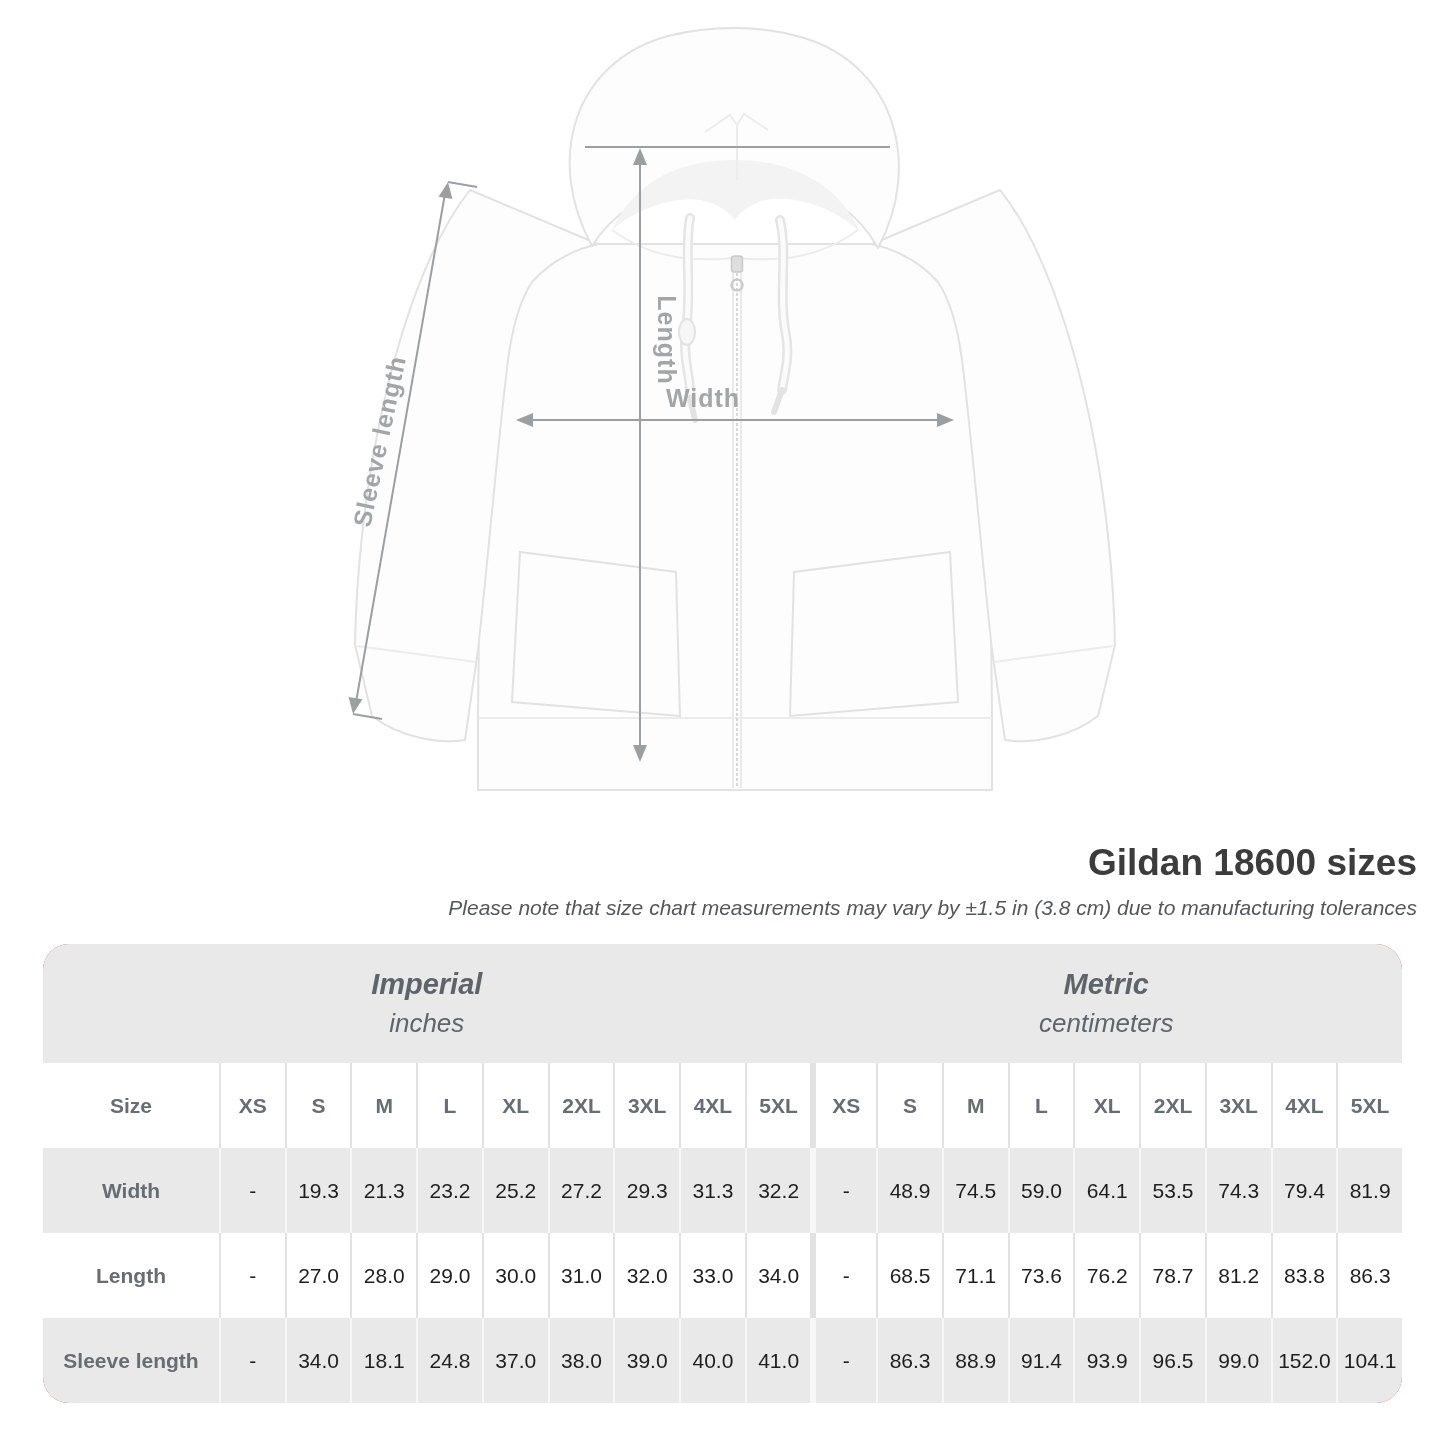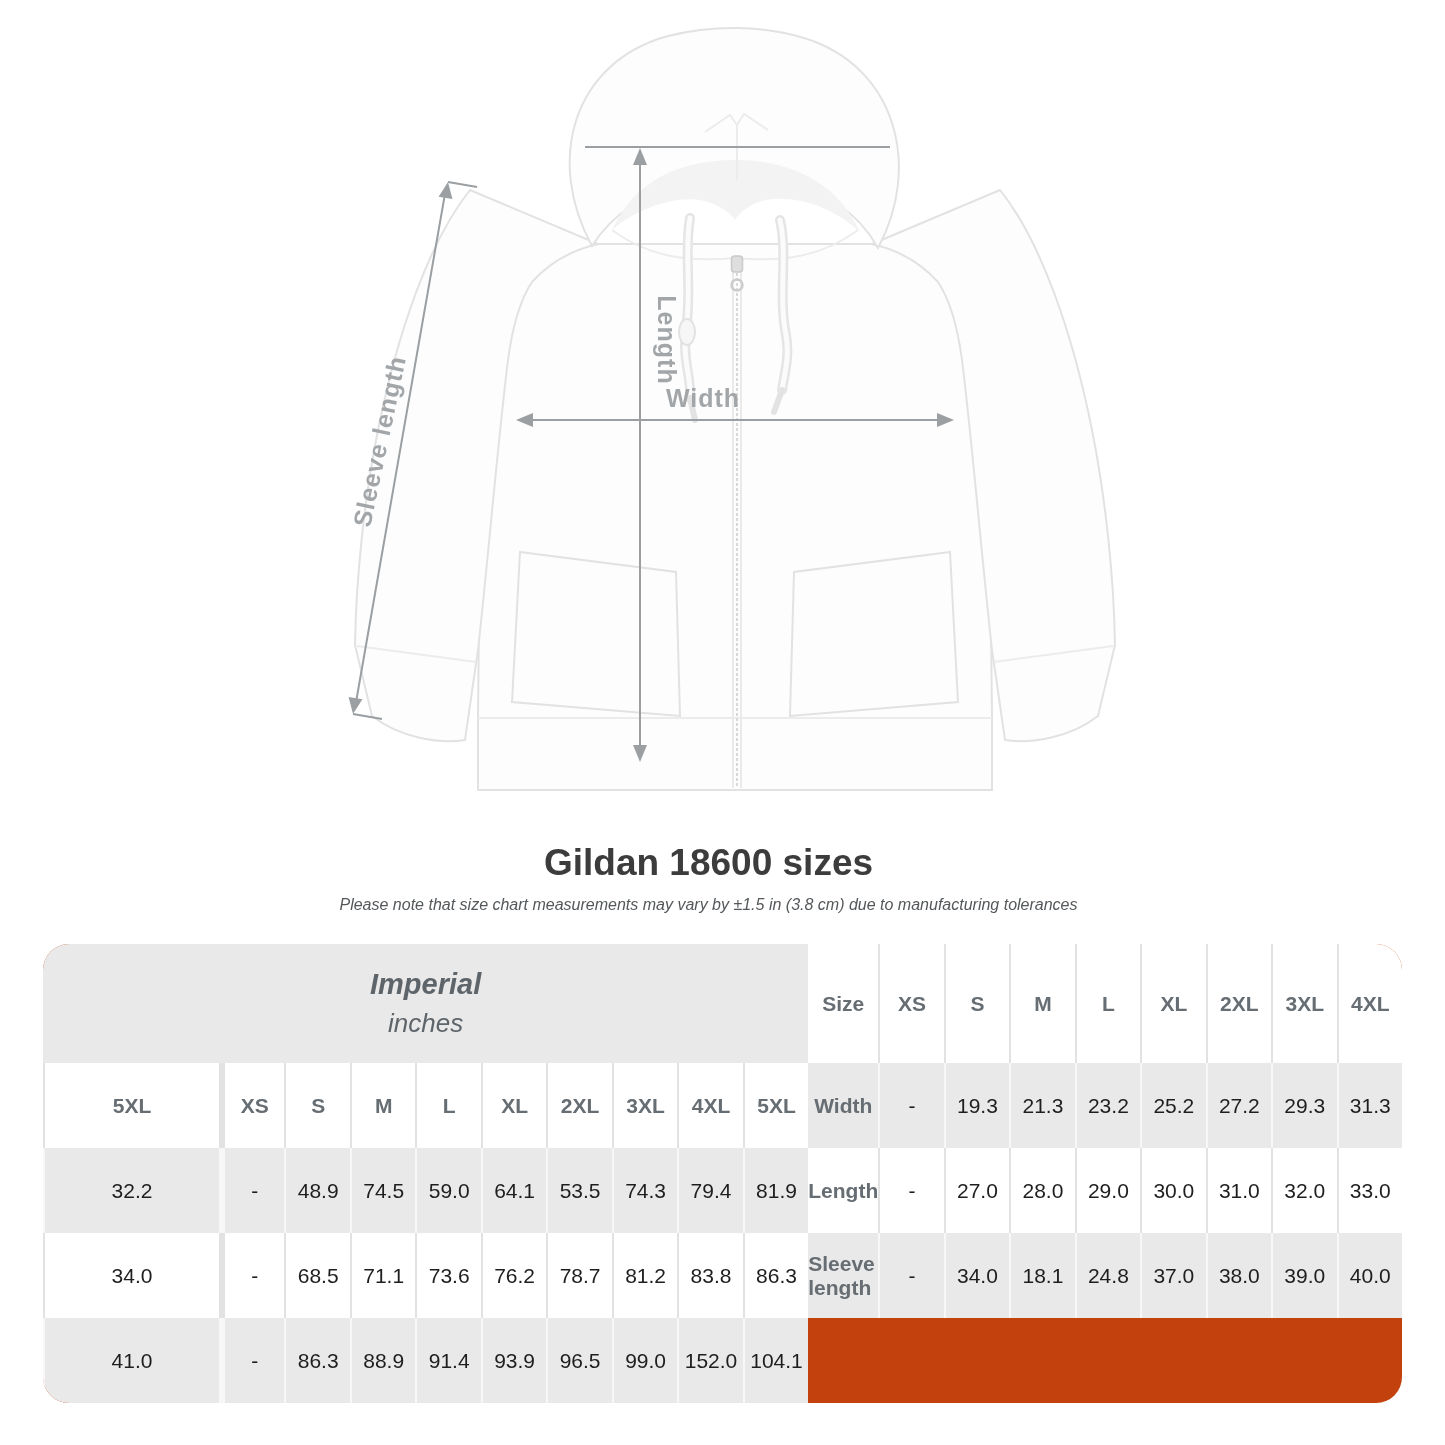--- a/index.html
+++ b/index.html
@@ -13,23 +13,23 @@
   
   svg.diagram{position:absolute;top:0;left:0;width:1445px;height:820px;display:block;}
   .garment{fill:#fdfdfd;stroke:#e2e2e2;stroke-width:2;}
   .seam{fill:none;stroke:#ececec;stroke-width:2;}
   .shade{fill:#f3f3f3;stroke:none;}
   .arrow{stroke:#9b9fa2;stroke-width:2;fill:none;}
   .ahead{fill:#9b9fa2;stroke:none;}
   .measure-label{font-family:"Liberation Sans",sans-serif;font-weight:bold;font-size:25px;fill:#a2a6a9;letter-spacing:1px;}
 
   
-  .caption{position:absolute;top:842px;left:0;width:1417px;text-align:center;}
+  .caption{position:absolute;top:842px;left:0;width:1417px;text-align:right;}
   .caption h1{margin:0;font-size:37px;font-weight:bold;color:#3c3c3c;}
-  .caption p{margin:12px 0 0 0;font-size:16px;font-style:italic;color:#54585b;}
+  .caption p{margin:12px 0 0 0;font-size:21px;font-style:italic;color:#54585b;}
 
   
   .size-table{
     position:absolute;left:43px;top:944px;width:1359px;height:459px;
     display:grid;grid-template-columns:176px repeat(18,1fr);
     grid-template-rows:119px repeat(4,85px);
     border-radius:26px;overflow:hidden;background:#c2410c;
   }
   .band{background:#e9e9e9;display:flex;flex-direction:column;align-items:center;justify-content:center;gap:7px;}
   .band.imperial{grid-column:span 10;}
@@ -123,20 +123,24 @@
 
   <div class="caption">
     <h1>Gildan 18600 sizes</h1>
     <p>Please note that size chart measurements may vary by ±1.5 in (3.8 cm) due to manufacturing tolerances</p>
   </div>
 
   <div class="size-table" id="table-grid">
     <div class="band imperial">
       <div class="g-name">Imperial</div>
       <div class="g-unit">inches</div>
+    </div>
+    <div class="band metric">
+      <div class="g-name">Metric</div>
+      <div class="g-unit">centimeters</div>
     </div>
 
   <div class="cell label-col head">Size</div>
       <div class="cell head">XS</div>
       <div class="cell head">S</div>
       <div class="cell head">M</div>
       <div class="cell head">L</div>
       <div class="cell head">XL</div>
       <div class="cell head">2XL</div>
       <div class="cell head">3XL</div>

